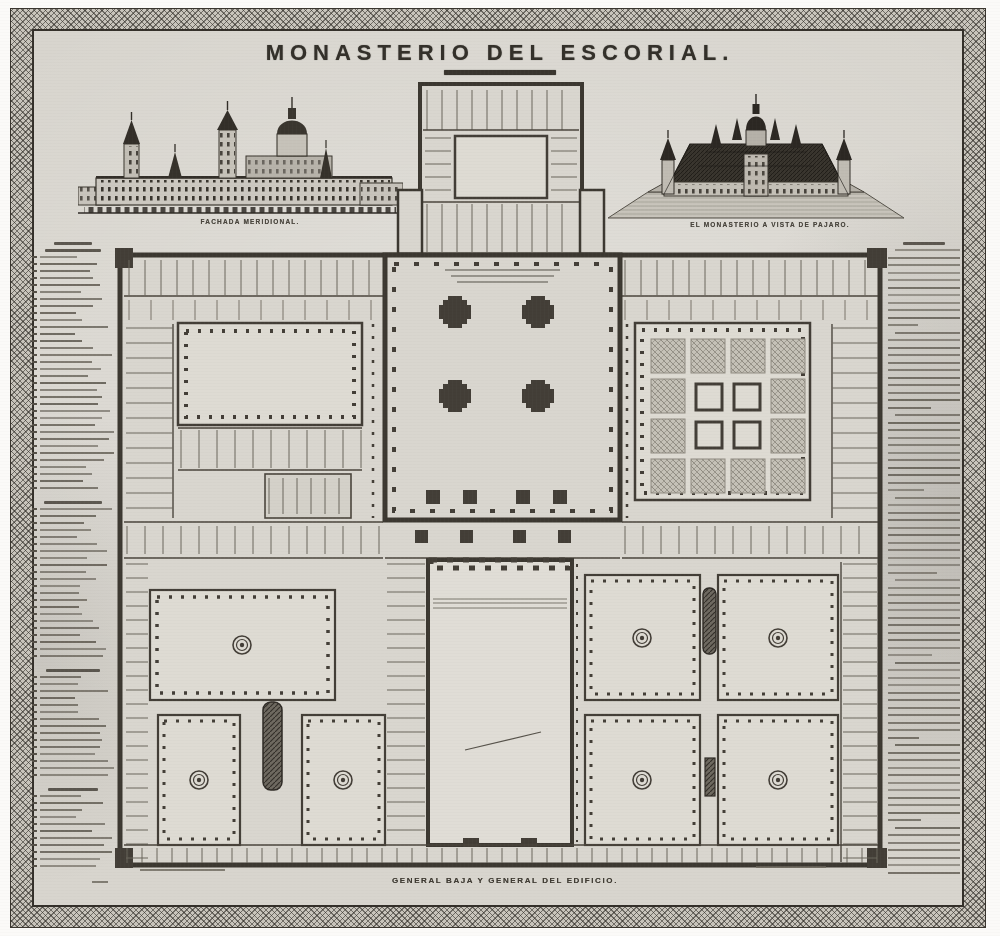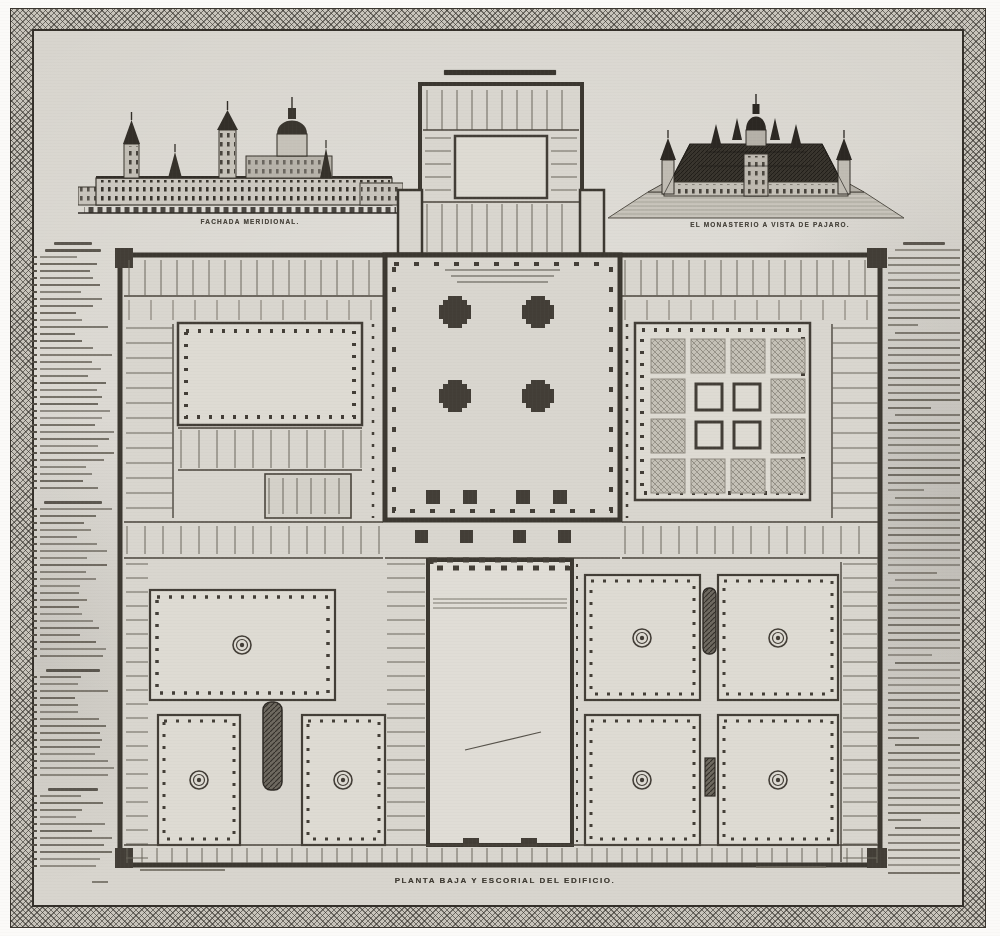--- a/index.html
+++ b/index.html
@@ -44,20 +44,21 @@
   .credit{position:absolute;height:2px;background:#6b665c;opacity:.8;}
   svg{display:block;}
 </style>
 </head>
 <body>
 
 <div id="stage">
   <div id="frame-band"></div>
   <div id="paper"></div>
 
+  <div class="title">MONASTERIO DEL ESCORIAL.</div>
   <div class="title-rule"></div>
 
   <svg style="position:absolute;left:78px;top:86px" width="325" height="132" viewBox="0 0 325 132">
     <defs>
       <pattern id="win" width="7" height="9" patternUnits="userSpaceOnUse">
         <rect x="2" y="2" width="2.6" height="4.5" fill="#39352e"></rect>
       </pattern>
       <pattern id="arc" width="9" height="8" patternUnits="userSpaceOnUse">
         <rect x="1.5" y="1" width="5" height="6" fill="#2f2b26"></rect>
       </pattern>
@@ -1065,16 +1066,16 @@
       <div class="nt-bar" style="width: 100%; opacity: 0.72;"></div>
       <div class="nt-bar" style="width: 100%; opacity: 0.69;"></div>
       <div class="nt-bar" style="width: 100%; opacity: 0.53;"></div>
       <div class="nt-bar" style="width: 100%; opacity: 0.79;"></div>
     </div>
 
   <div class="credit" style="left:140px;top:869px;width:85px"></div>
   <div class="credit" style="left:756px;top:866px;width:70px"></div>
   <div class="credit" style="left:92px;top:881px;width:16px"></div>
 
-  <div class="cap cap-main" style="left:300px;top:876px;width:410px">PLANTA BAJA Y ESCORIAL DEL EDIFICIO.</div>
+  <div class="cap cap-main" style="left:300px;top:876px;width:410px">GENERAL BAJA Y GENERAL DEL EDIFICIO.</div>
 
   <div id="grain"></div>
 </div>
 
 </body></html>

